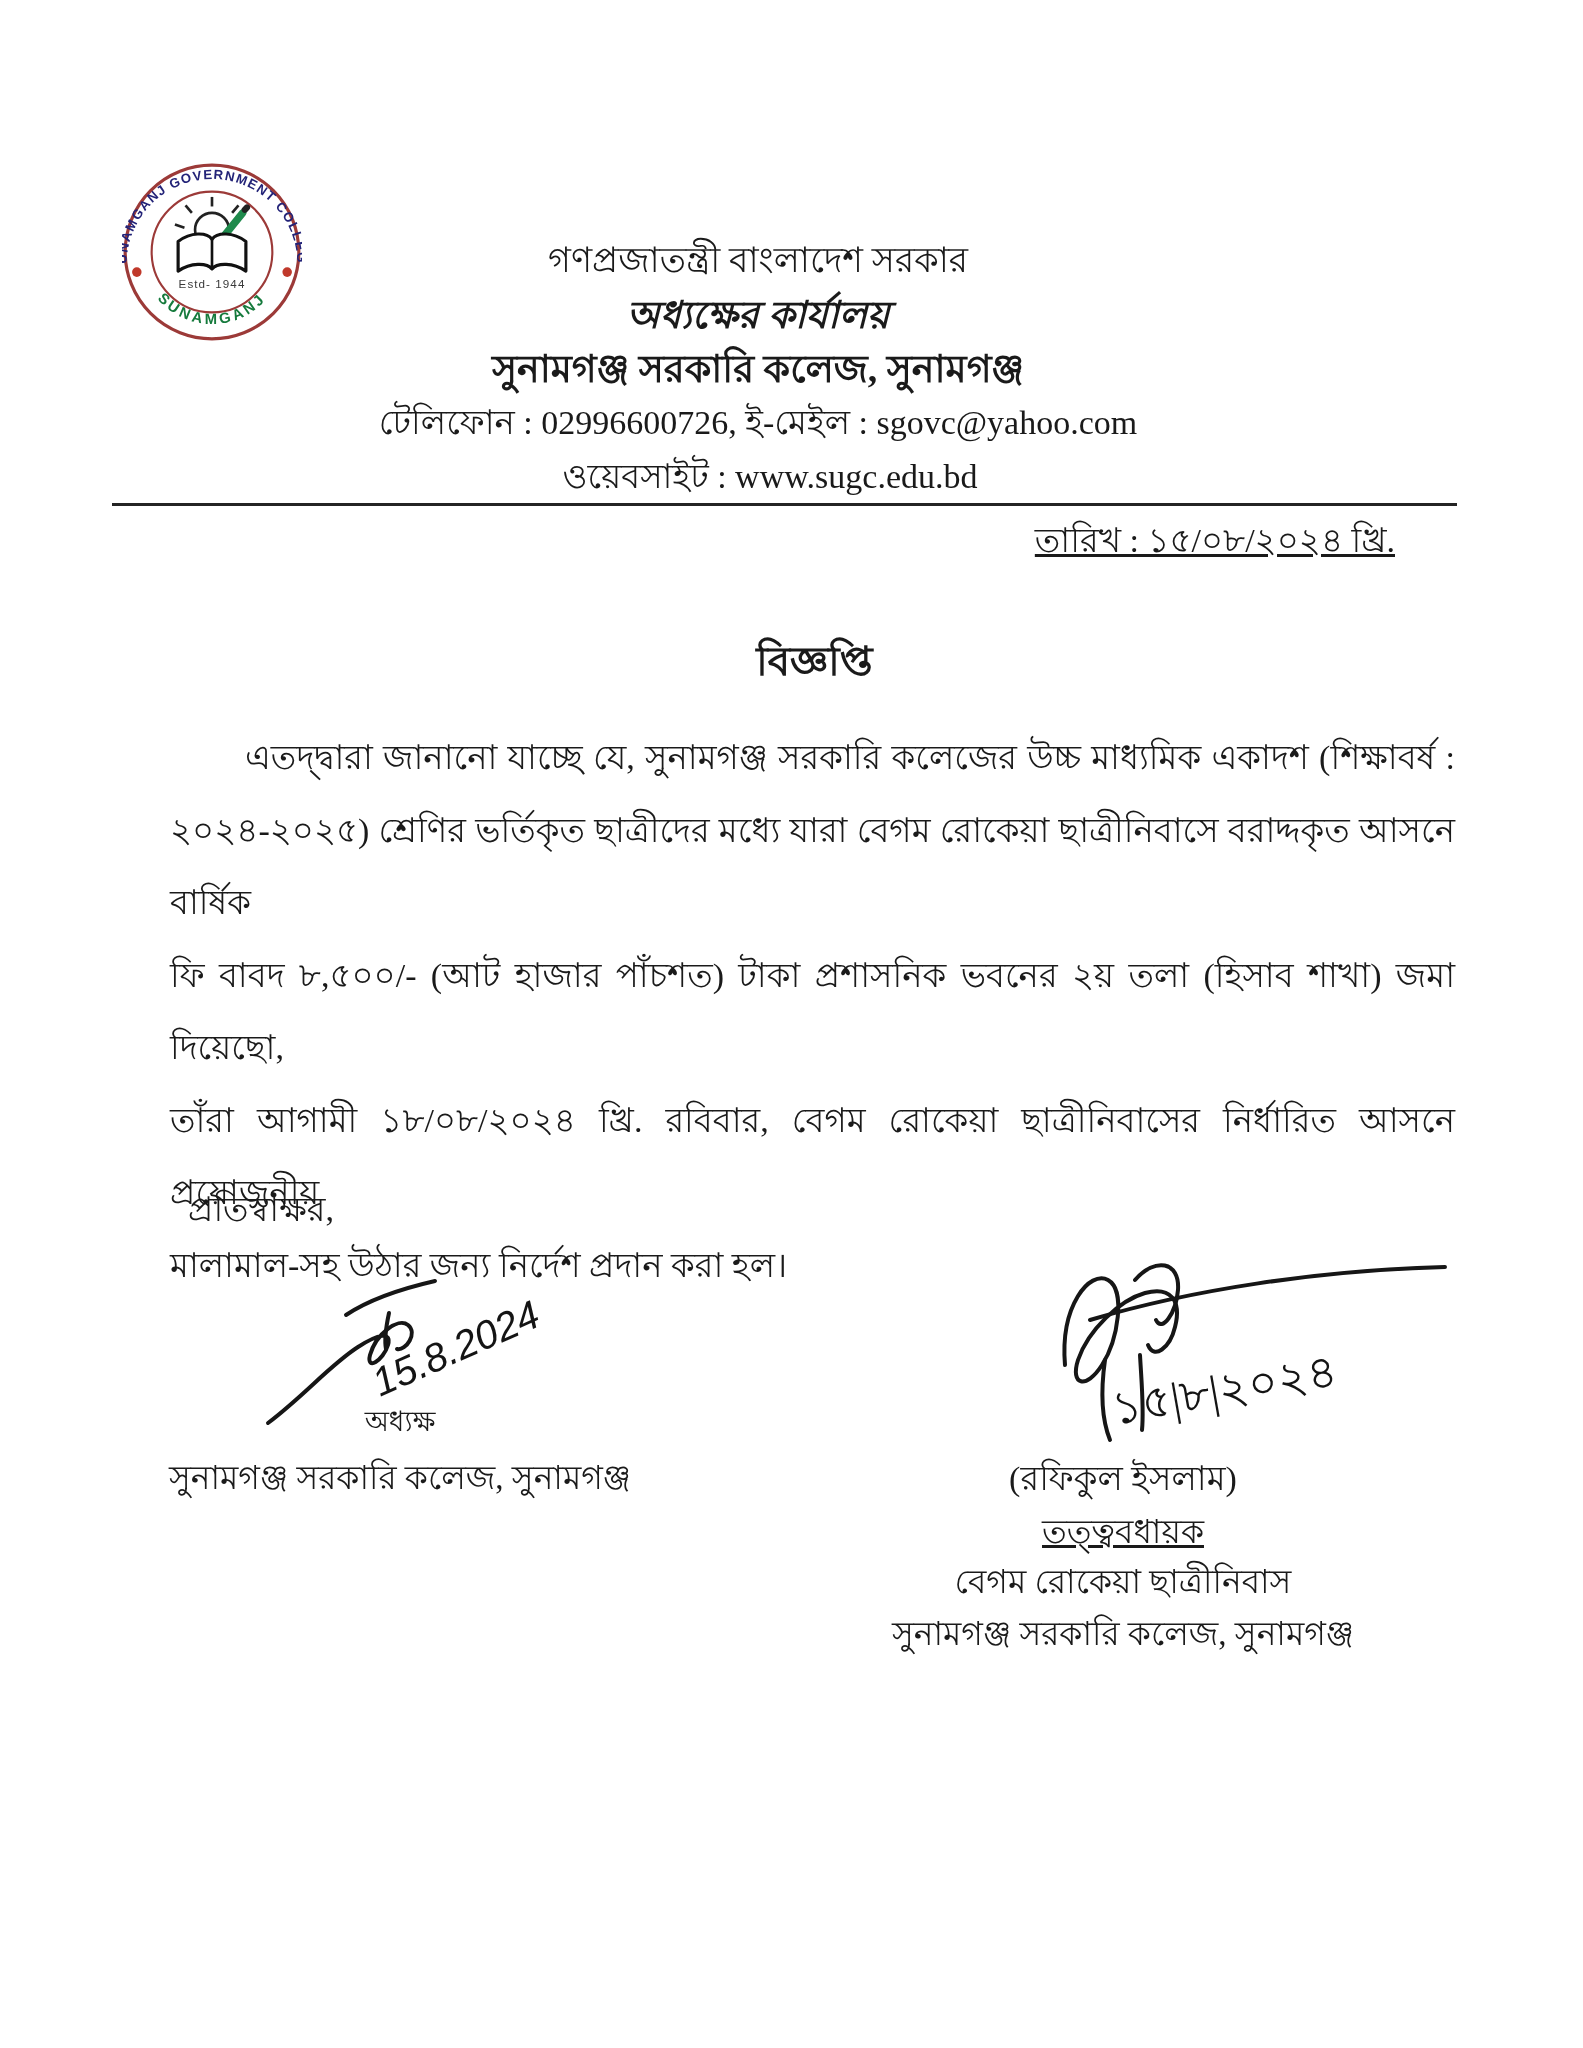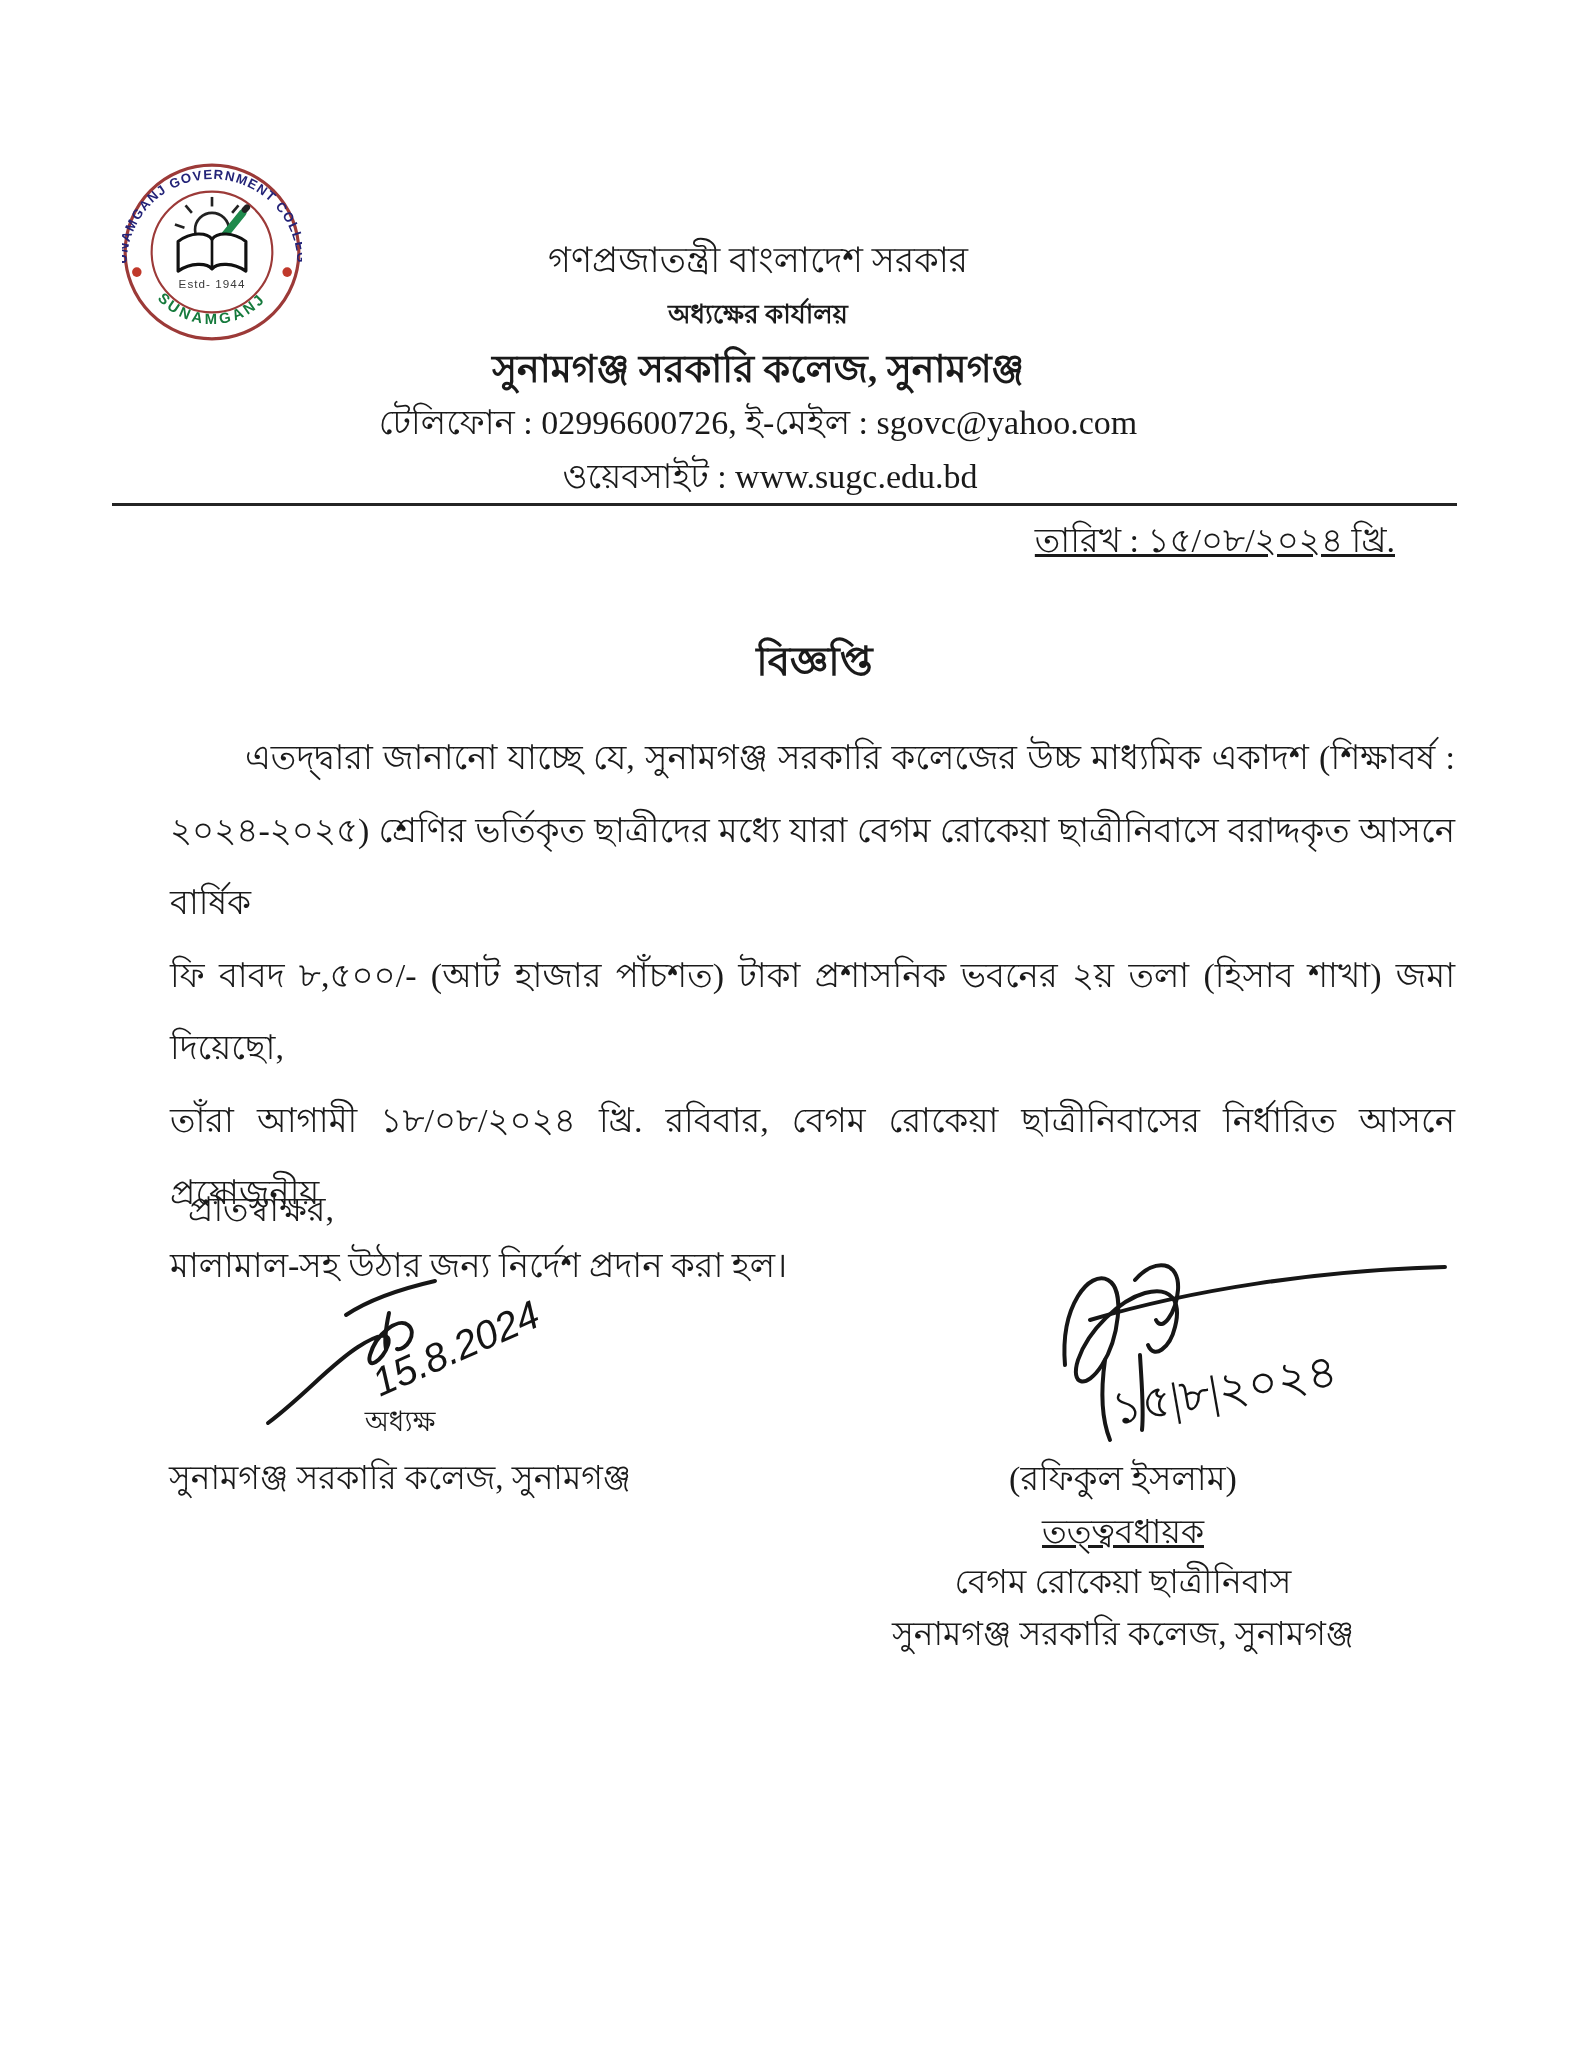--- a/index.html
+++ b/index.html
@@ -14,21 +14,21 @@
   
   .logo{position:absolute;left:122px;top:162px;width:180px;height:180px;}
   .logo svg{width:100%;height:100%;}
   .seal-ring-text{font-family:"Liberation Sans","DejaVu Sans",sans-serif;font-weight:bold;font-size:12.5px;letter-spacing:1.2px;fill:#232378;}
   .seal-bottom-text{font-family:"Liberation Sans","DejaVu Sans",sans-serif;font-weight:bold;font-size:14px;letter-spacing:3px;fill:#157a3c;}
   .seal-estd{font-family:"Liberation Sans","DejaVu Sans",sans-serif;font-size:11px;fill:#3a3a3a;letter-spacing:1px;}
   
   .header{position:absolute;top:234px;left:0;width:1490px;text-align:center;}
   .header div{line-height:54px;margin-left:26px;}
   .h-gov{font-size:35px;}
-  .h-office{font-size:26px;font-weight:bold;}
+  .h-office{font-size:38px;font-weight:bold;font-style:italic;}
   .h-college{font-size:38px;font-weight:bold;}
   .h-contact{font-size:34px;}
   .h-web{font-size:34px;padding-left:24px;}
   .rule{position:absolute;top:503px;left:112px;width:1345px;height:3px;background:#242424;}
   .date-line{position:absolute;top:514px;left:0;width:1395px;text-align:right;font-size:34px;text-decoration:underline;}
   
   .notice-title{position:absolute;top:630px;left:0;width:1583px;text-align:center;font-size:40px;font-weight:bold;margin-left:23px;}
   .body-block{position:absolute;top:722px;left:170px;width:1285px;font-size:34px;line-height:72.5px;}
   .body-line{text-align:justify;text-align-last:justify;}
   .body-line.first{text-indent:75px;}

